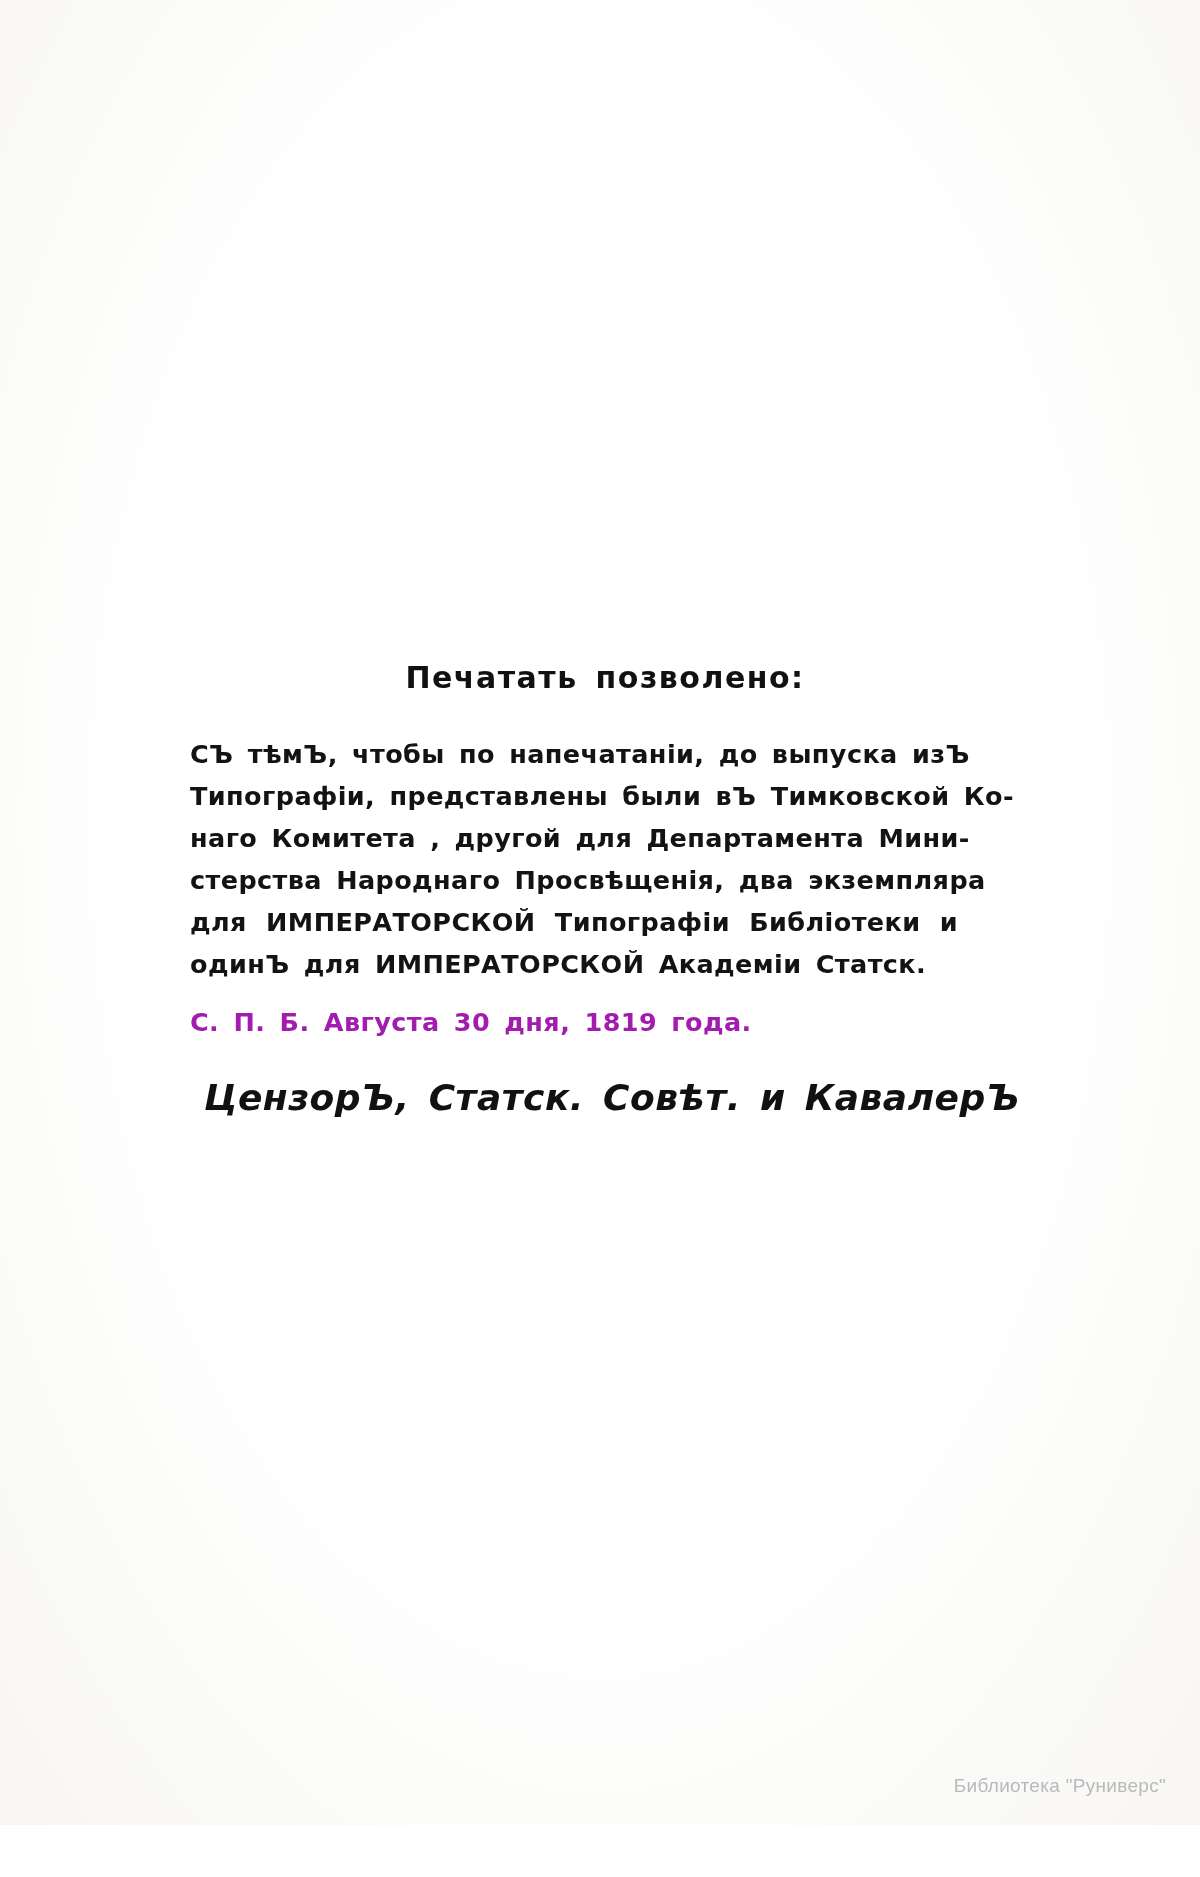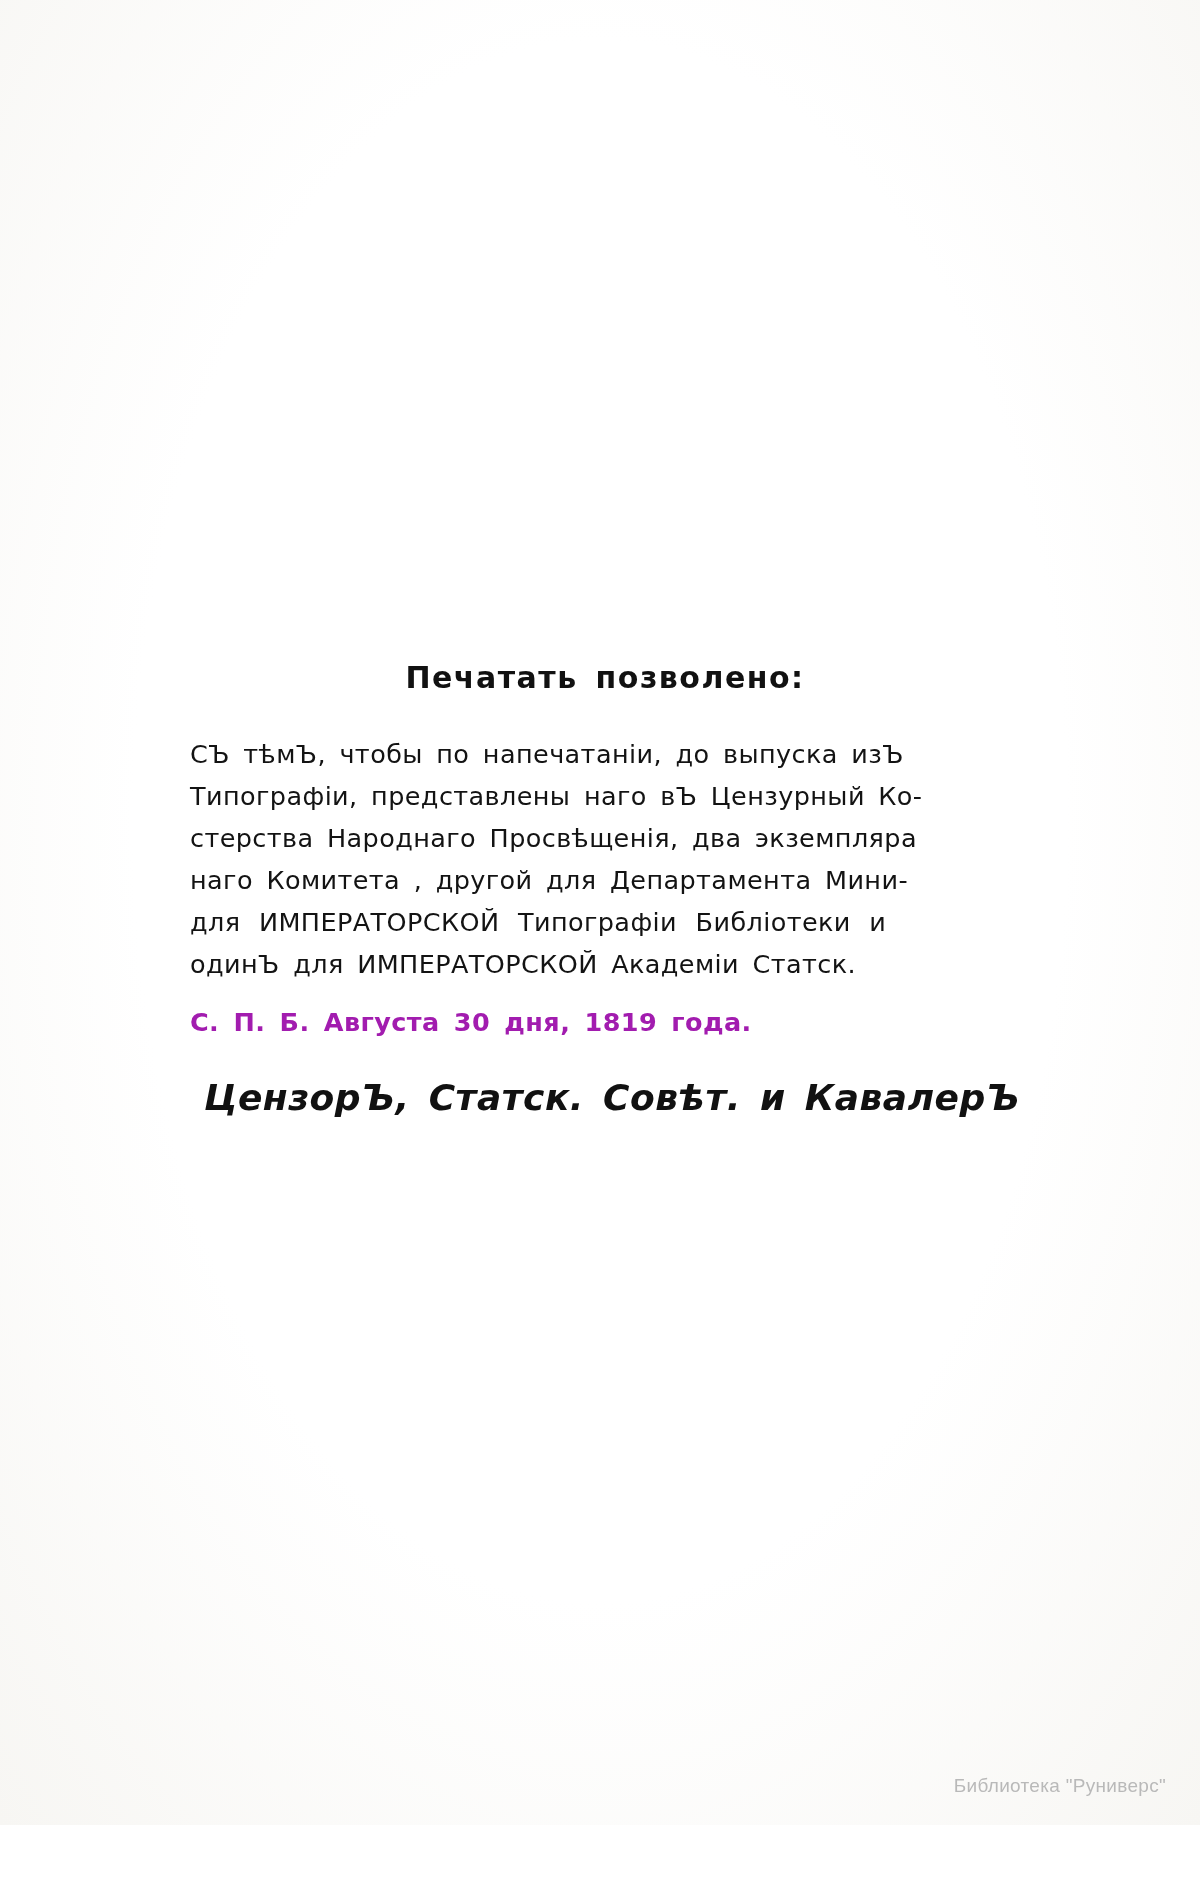--- a/index.html
+++ b/index.html
@@ -46,21 +46,21 @@
     font-weight: 700;
     font-size: 30px;
     letter-spacing: 1.5px;
     color: #111111;
     margin: 0 0 38px 0;
     word-spacing: 6px;
   }
 
   .body-par {
     font-family: "DejaVu Sans", sans-serif;
-    font-weight: 400;
+    font-weight: 700;
     font-size: 25.5px;
     line-height: 42px;
     color: #131313;
     letter-spacing: 0.4px;
     margin: 0;
   }
   .body-par .ln {
     display: block;
     white-space: nowrap;
   }
@@ -114,23 +114,23 @@
 
 <div id="page">
   <div id="paper-tint"></div>
 
   <div id="text-block">
 
     <div class="heading">Печатать позволено:</div>
 
     <div class="body-par">
       <span class="ln sp-wide">СЪ тѣмЪ, чтобы по напечатаніи, до выпуска изЪ</span>
-      <span class="ln sp-wide">Типографіи, представлены наго вЪ Цензурный Ко-</span>
+      <span class="ln sp-wide">Типографіи, представлены были вЪ Тимковской Ко-</span>
+      <span class="ln sp-wide">наго Комитета , другой для Департамента Мини-</span>
       <span class="ln sp-wide">стерства Народнаго Просвѣщенія, два экземпляра</span>
-      <span class="ln sp-wide">наго Комитета , другой для Департамента Мини-</span>
       <span class="ln sp-xwide">для ИМПЕРАТОРСКОЙ Типографіи Библіотеки и</span>
       <span class="ln sp-wide">одинЪ для ИМПЕРАТОРСКОЙ Академіи Статск.</span>
     </div>
 
     <div class="date-line">С. П. Б. Августа 30 дня, 1819 года.</div>
 
     <div class="signature">
       <span class="ln ln1">ЦензорЪ, Статск. Совѣт. и КавалерЪ</span>
     </div>
 

